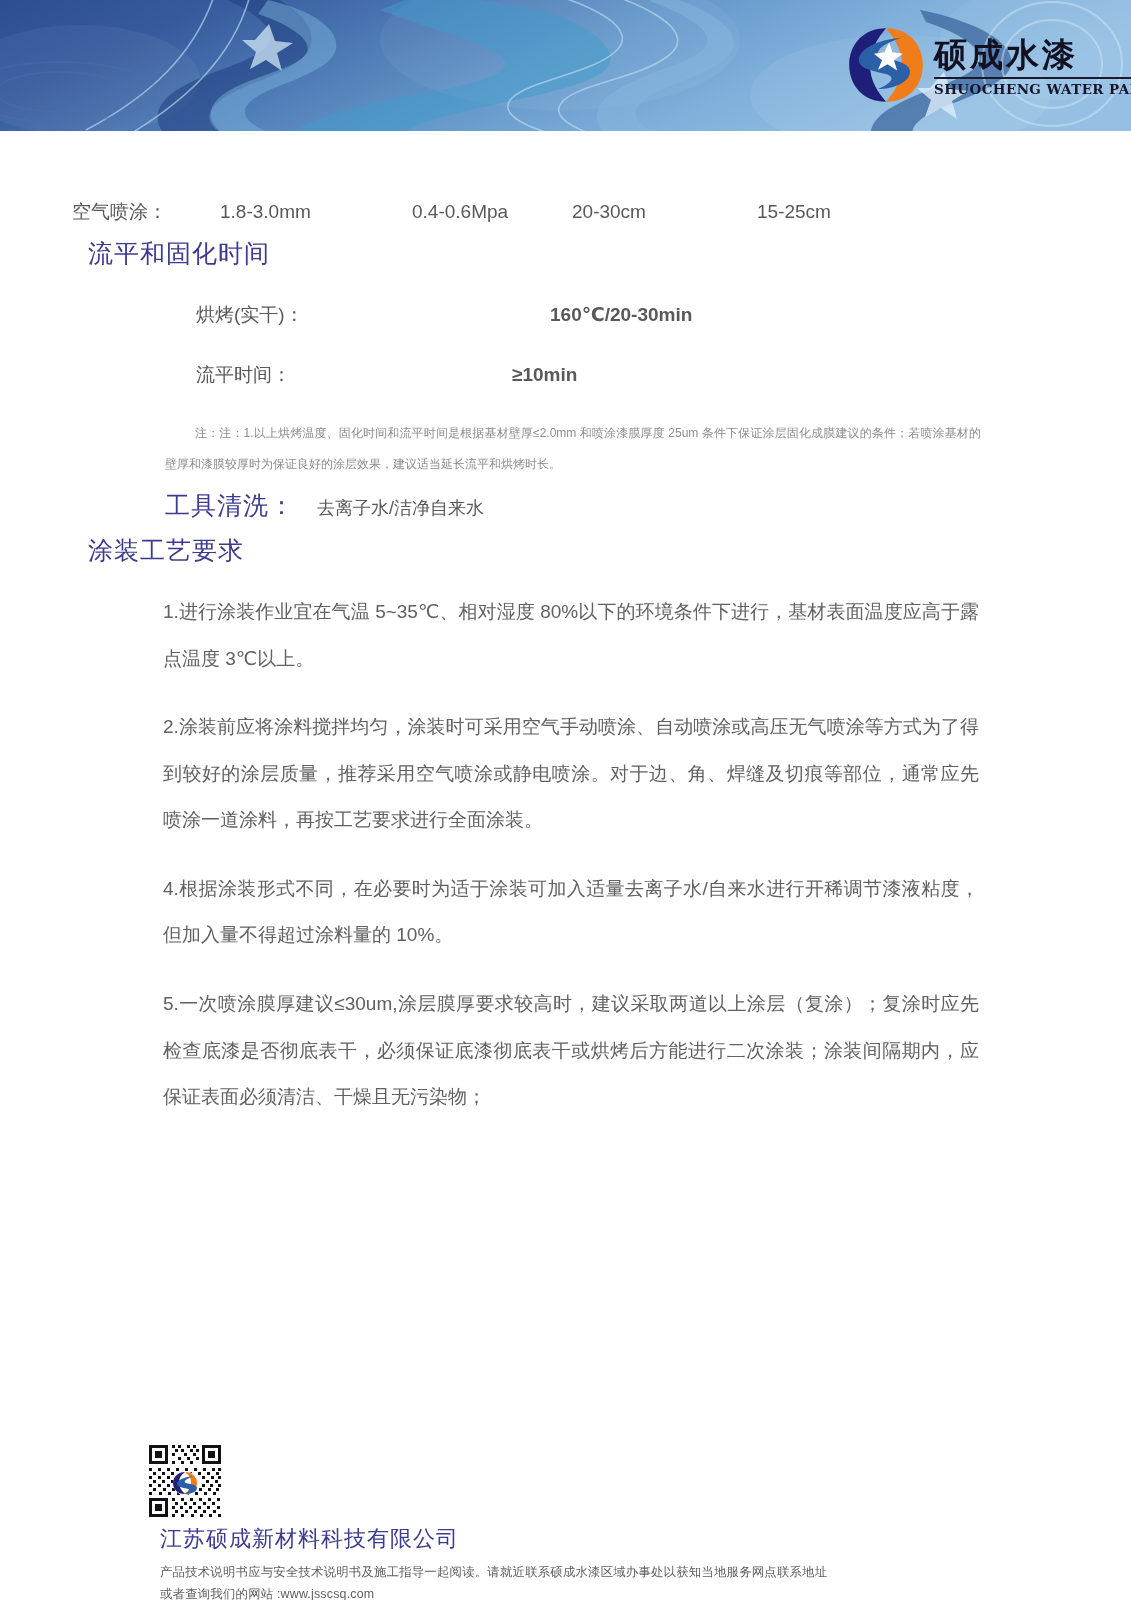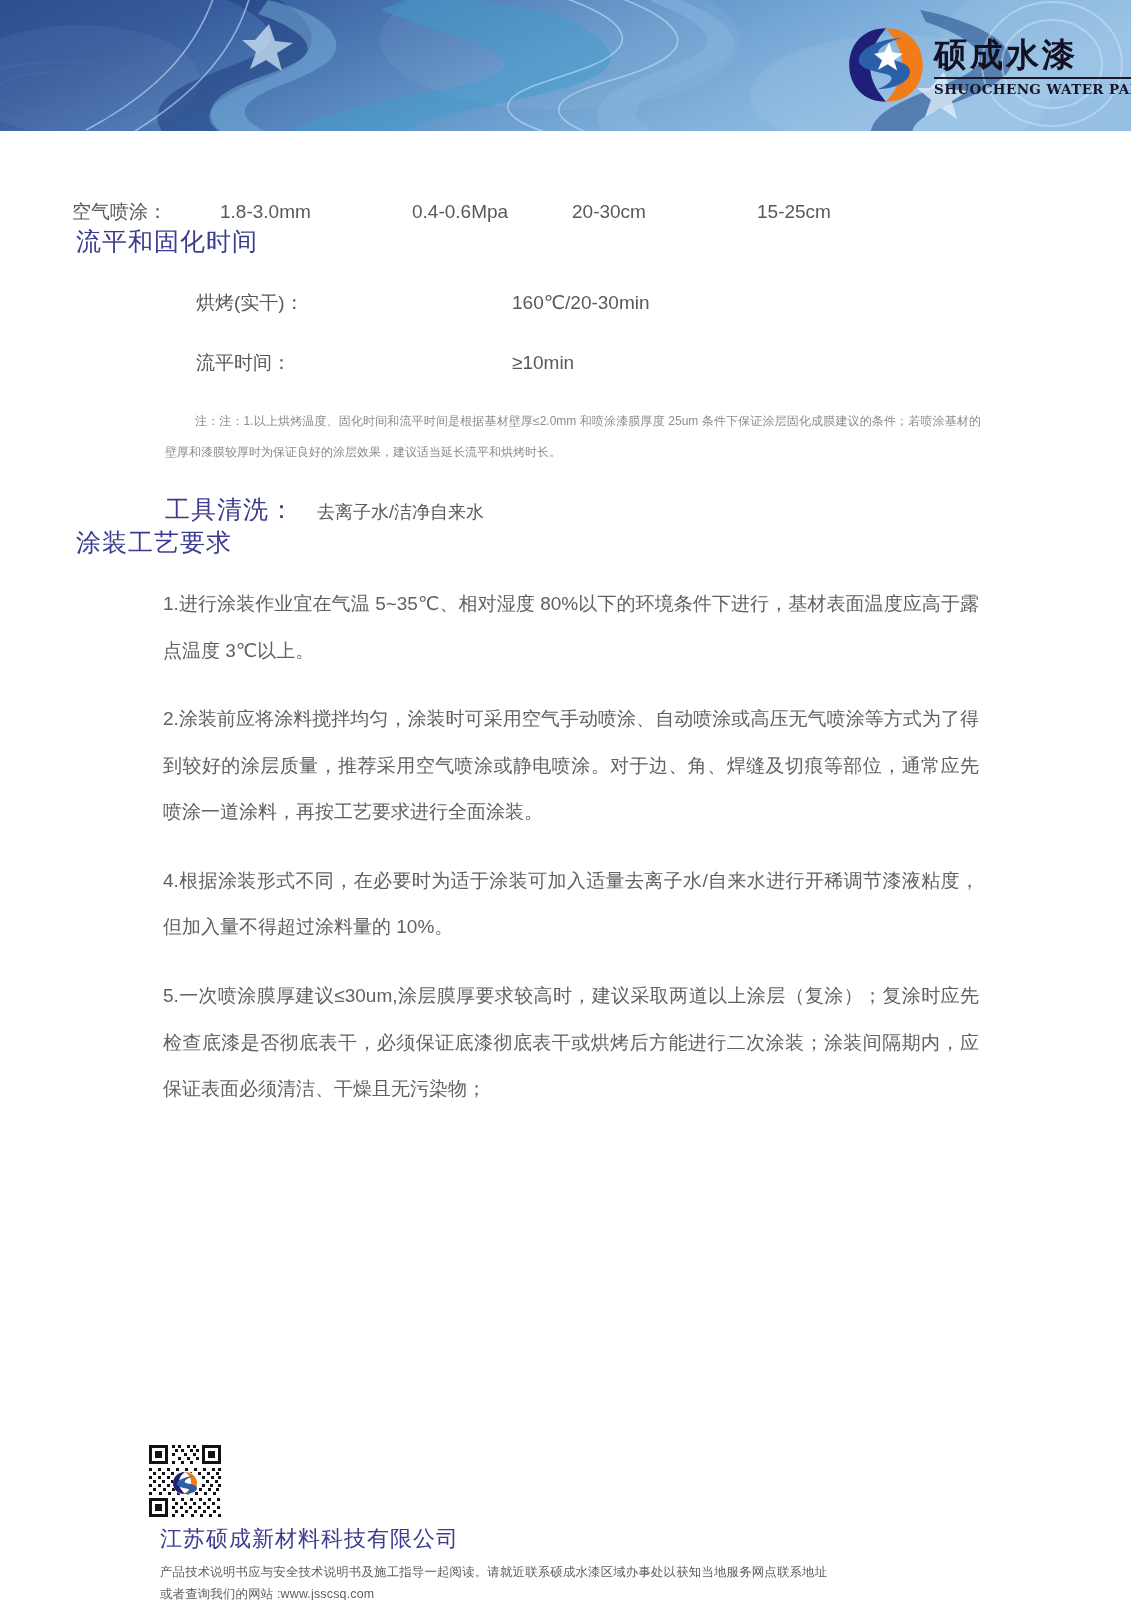--- a/index.html
+++ b/index.html
@@ -95,56 +95,56 @@
     margin-top: 68px;
     padding-left: 72px;
   }
   .spec-label { width: 148px; flex: 0 0 148px; }
   .spec-v1 { width: 192px; flex: 0 0 192px; }
   .spec-v2 { width: 160px; flex: 0 0 160px; }
   .spec-v3 { width: 185px; flex: 0 0 185px; }
   .spec-v4 { width: 140px; flex: 0 0 140px; }
 
   h2.section-head {
-    margin: 0;
+    margin: 12px;
     padding-left: 76px;
     color: #3b3b8f;
     font-size: 25px;
     font-weight: 400;
     letter-spacing: 1px;
   }
   .head-liuping { margin-top: 28px; }
 
   .kv-row {
     display: flex;
     align-items: baseline;
     color: #595959;
     font-size: 19px;
     padding-left: 196px;
   }
-  .kv-row.r1 { margin-top: 32px; }
+  .kv-row.r1 { margin-top: 32px; gap: 38px; }
   .kv-row.r2 { margin-top: 34px; }
   .kv-key { width: 316px; flex: 0 0 316px; }
-  .kv-val { flex: 1 1 auto; }
+  .kv-val { flex: 1 1 auto; font-weight: bold; }
 
   .note {
     margin: 30px 0 0 0;
     padding: 0 150px 0 165px;
     color: #8c8c8c;
     font-size: 12px;
     line-height: 2.55;
     text-align: justify;
     text-indent: 30px;
   }
 
   .tool-clean {
     display: flex;
     align-items: baseline;
     padding-left: 165px;
-    margin-top: 26px;
+    margin-top: 10px;
   }
   .tool-clean .tc-label {
     color: #3b3b8f;
     font-size: 25px;
     letter-spacing: 1px;
   }
   .tool-clean .tc-value {
     color: #595959;
     font-size: 18px;
     margin-left: 22px;

